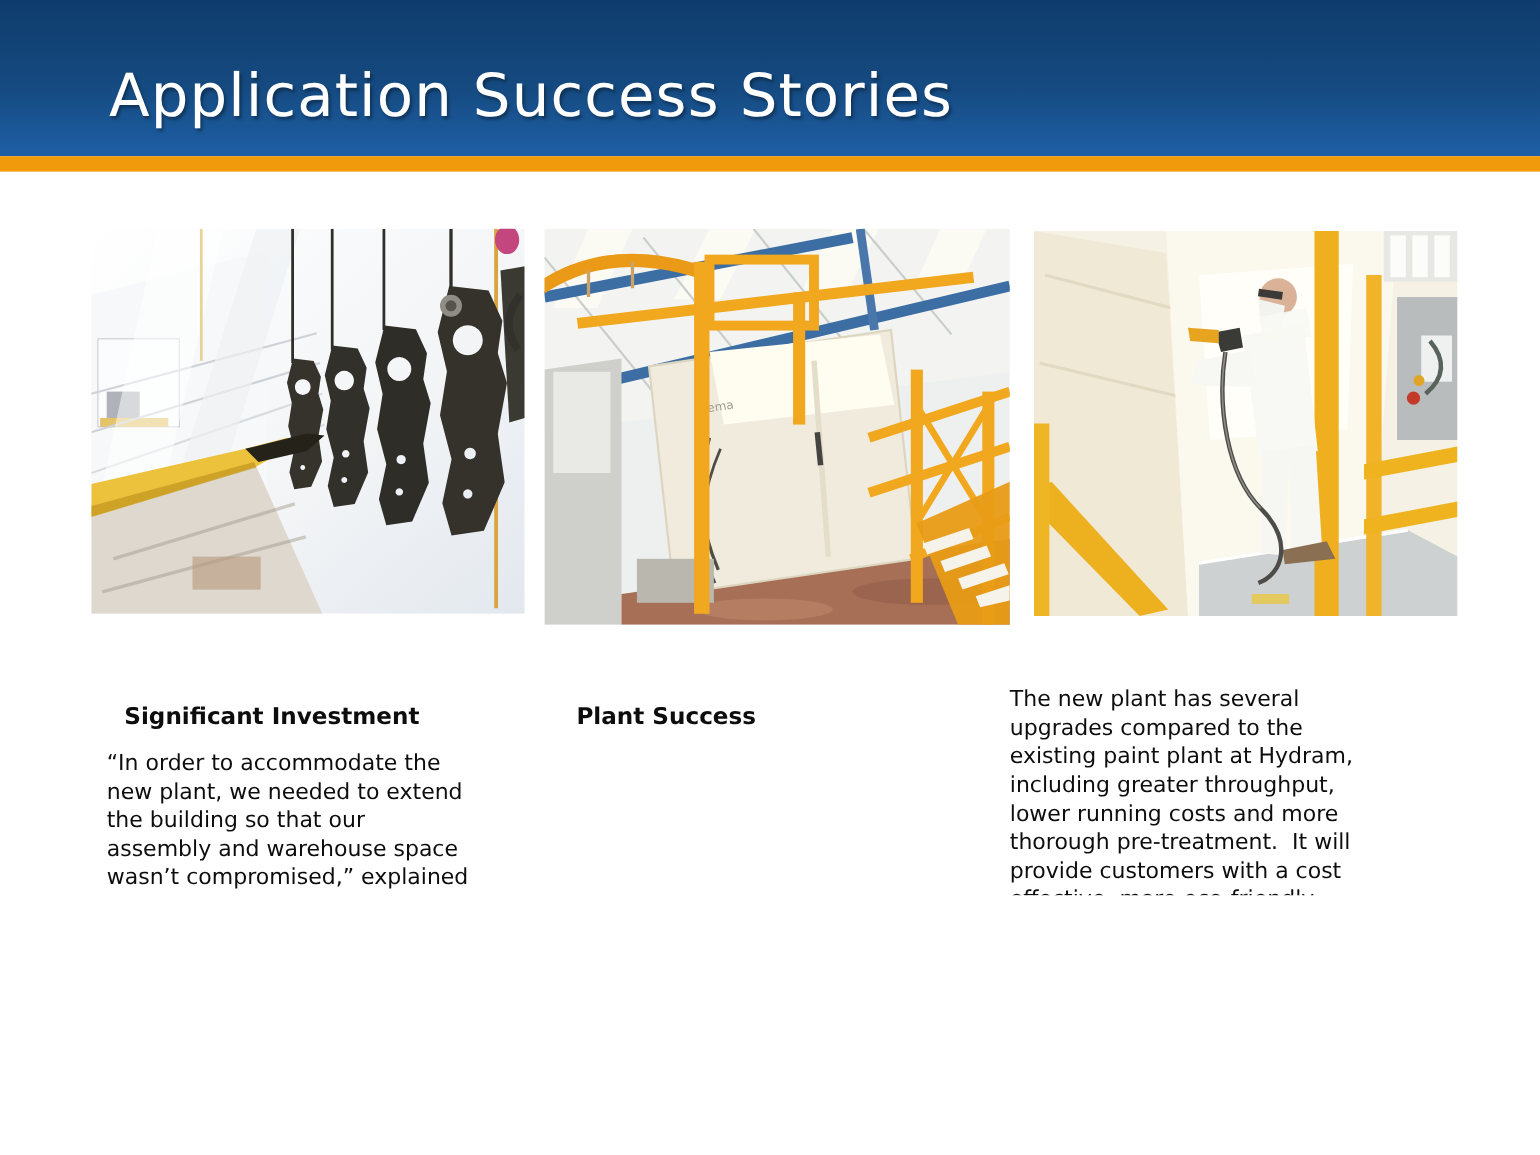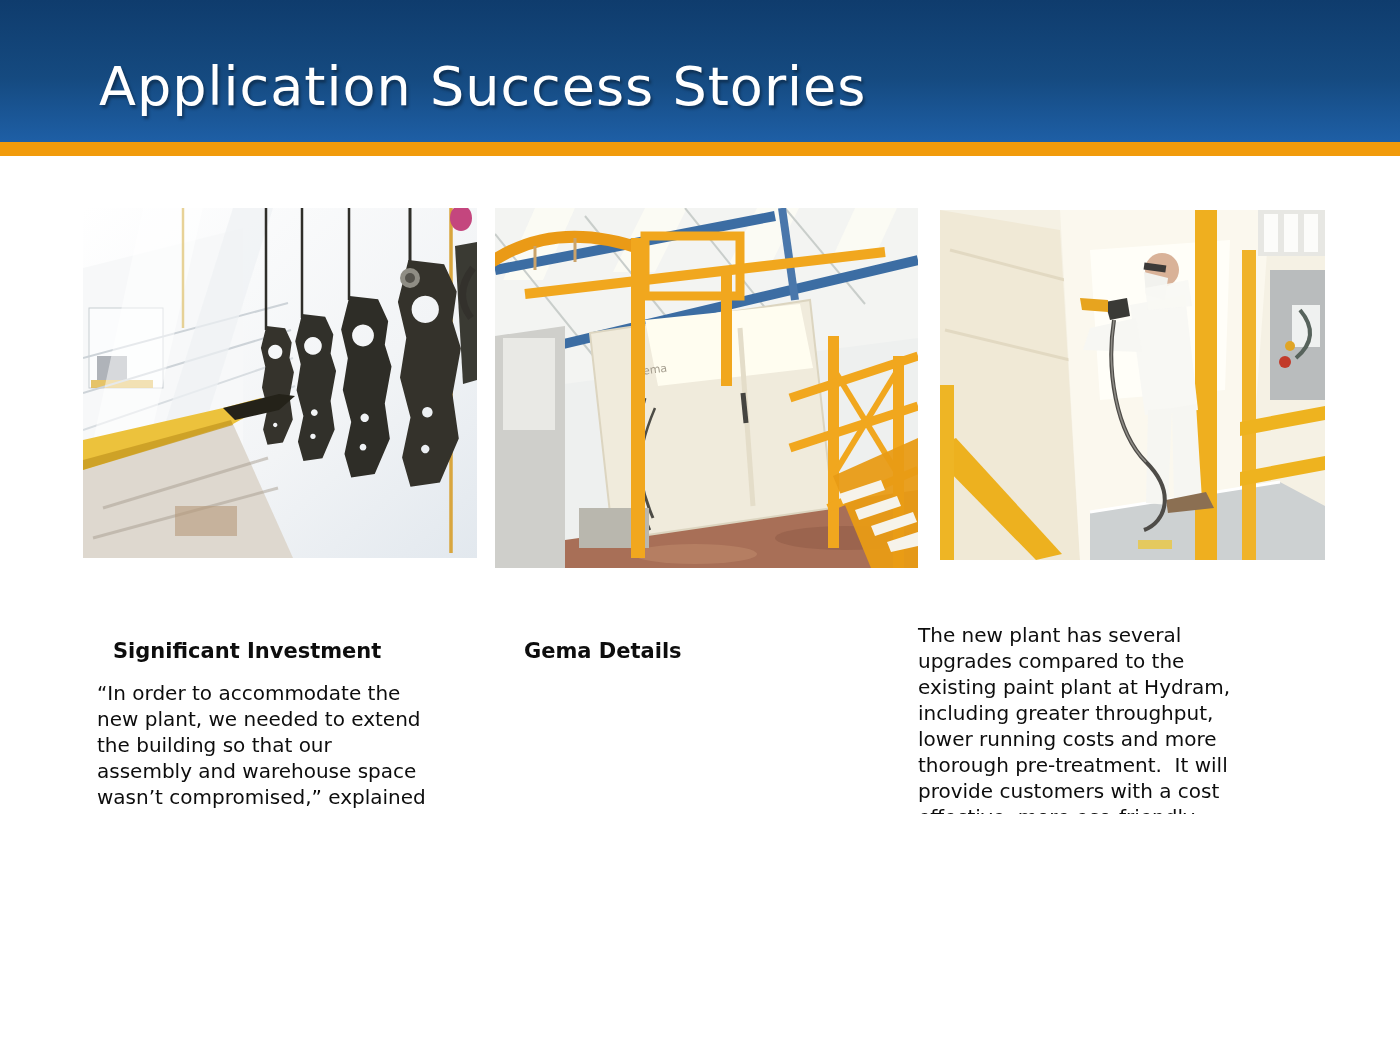--- a/index.html
+++ b/index.html
@@ -211,21 +211,21 @@
 assembly and warehouse space
 wasn’t compromised,” explained
 David.  Building work on the
 new extension began in September
 2014 and, together with the new
 paint plant, represented an
 investment of approximately
 £1.5M.</p>
   </div>
   <div class="col col-2">
-    <h3 class="col-head">Gema Details</h3>
+    <h3 class="col-head">Plant Success</h3>
   </div>
   <div class="col col-3">
     <p class="col-body">The new plant has several
 upgrades compared to the
 existing paint plant at Hydram,
 including greater throughput,
 lower running costs and more
 thorough pre-treatment.  It will
 provide customers with a cost
 effective, more eco-friendly

